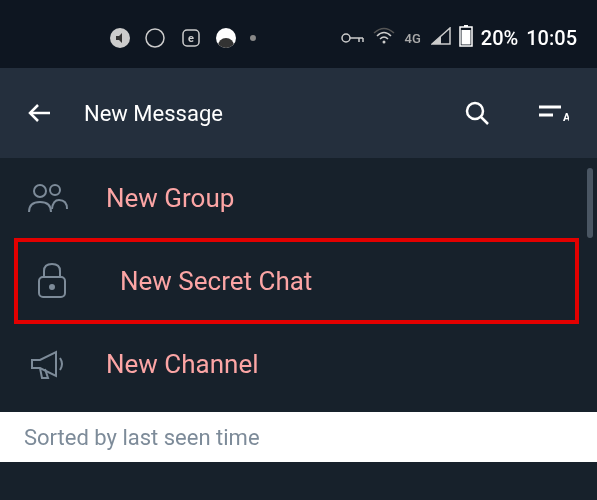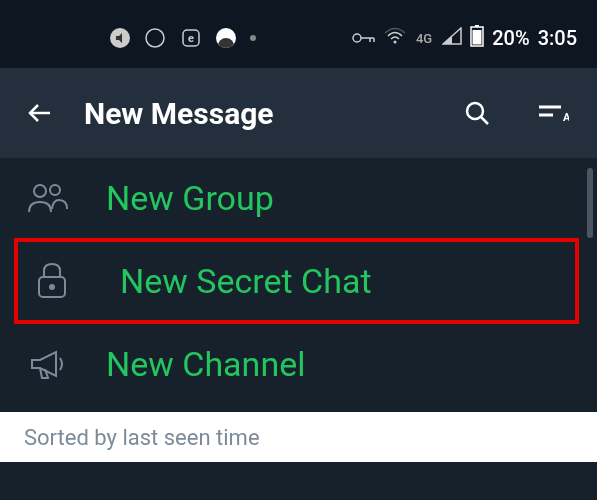--- a/index.html
+++ b/index.html
@@ -68,22 +68,22 @@
     }
     .back-btn {
       width: 32px;
       height: 32px;
       display: flex;
       align-items: center;
       justify-content: center;
       cursor: pointer;
     }
     .title {
-      font-size: 30px;
-      font-weight: 700;
+      font-size: 22px;
+      font-weight: 400;
       flex: 1;
     }
     .action-btn {
       width: 40px;
       height: 40px;
       display: flex;
       align-items: center;
       justify-content: center;
       cursor: pointer;
       margin-left: 8px;
@@ -109,23 +109,23 @@
     }
     .list-icon {
       width: 48px;
       height: 48px;
       display: flex;
       align-items: center;
       justify-content: center;
       flex-shrink: 0;
     }
     .list-label {
-      font-size: 34px;
+      font-size: 26px;
       font-weight: 400;
-      color: #22c55e;
+      color: #fca5a5;
     }
     .section-header {
       height: 50px;
       background: #ffffff;
       display: flex;
       align-items: center;
       padding: 0 24px;
       font-size: 22px;
       color: #7d8b99;
       margin-top: 8px;
@@ -209,21 +209,21 @@
         </svg>
     </span>
     <span>
       <svg width="14" height="22" viewBox="0 0 14 22">
           <rect x="5" y="0" width="4" height="2" fill="#fff"></rect>
           <rect x="1" y="2" width="12" height="19" fill="none" stroke="#fff" stroke-width="1.5"></rect>
           <rect x="2.5" y="5" width="9" height="14.5" fill="#fff"></rect>
         </svg>
     </span>
     <span>20%</span>
-    <span>3:05</span>
+    <span>10:05</span>
   </div>
 </div>
 
 <div class="app-bar">
   <div class="back-btn">
     <svg width="28" height="28" viewBox="0 0 28 28" class="icon-svg-white">
         <line x1="4" y1="14" x2="24" y2="14"></line>
         <polyline points="12,6 4,14 12,22"></polyline>
       </svg>
   </div>

